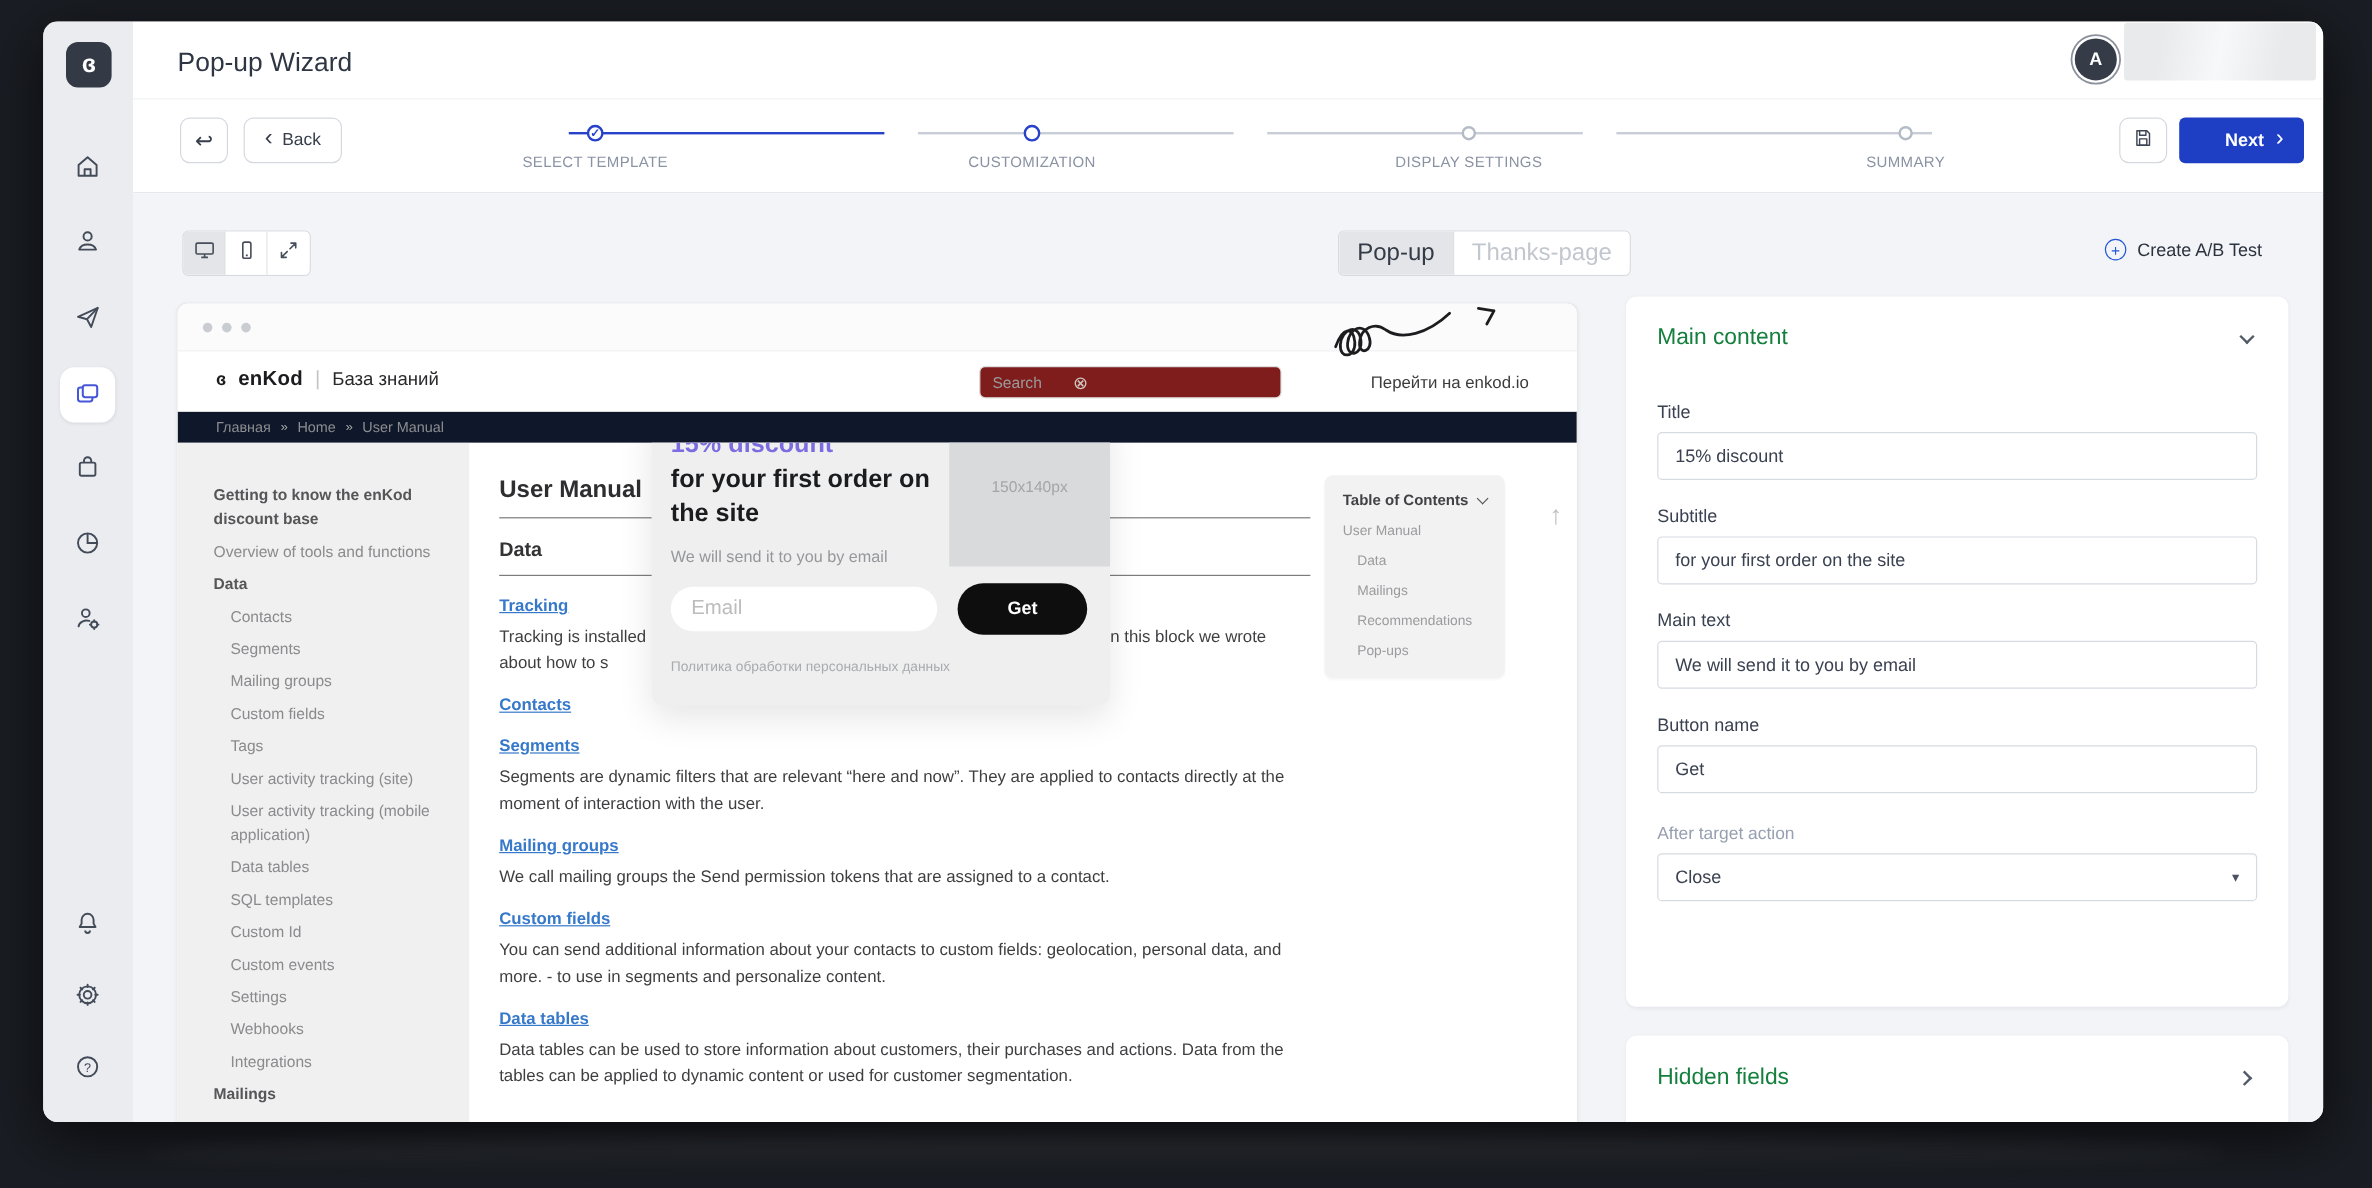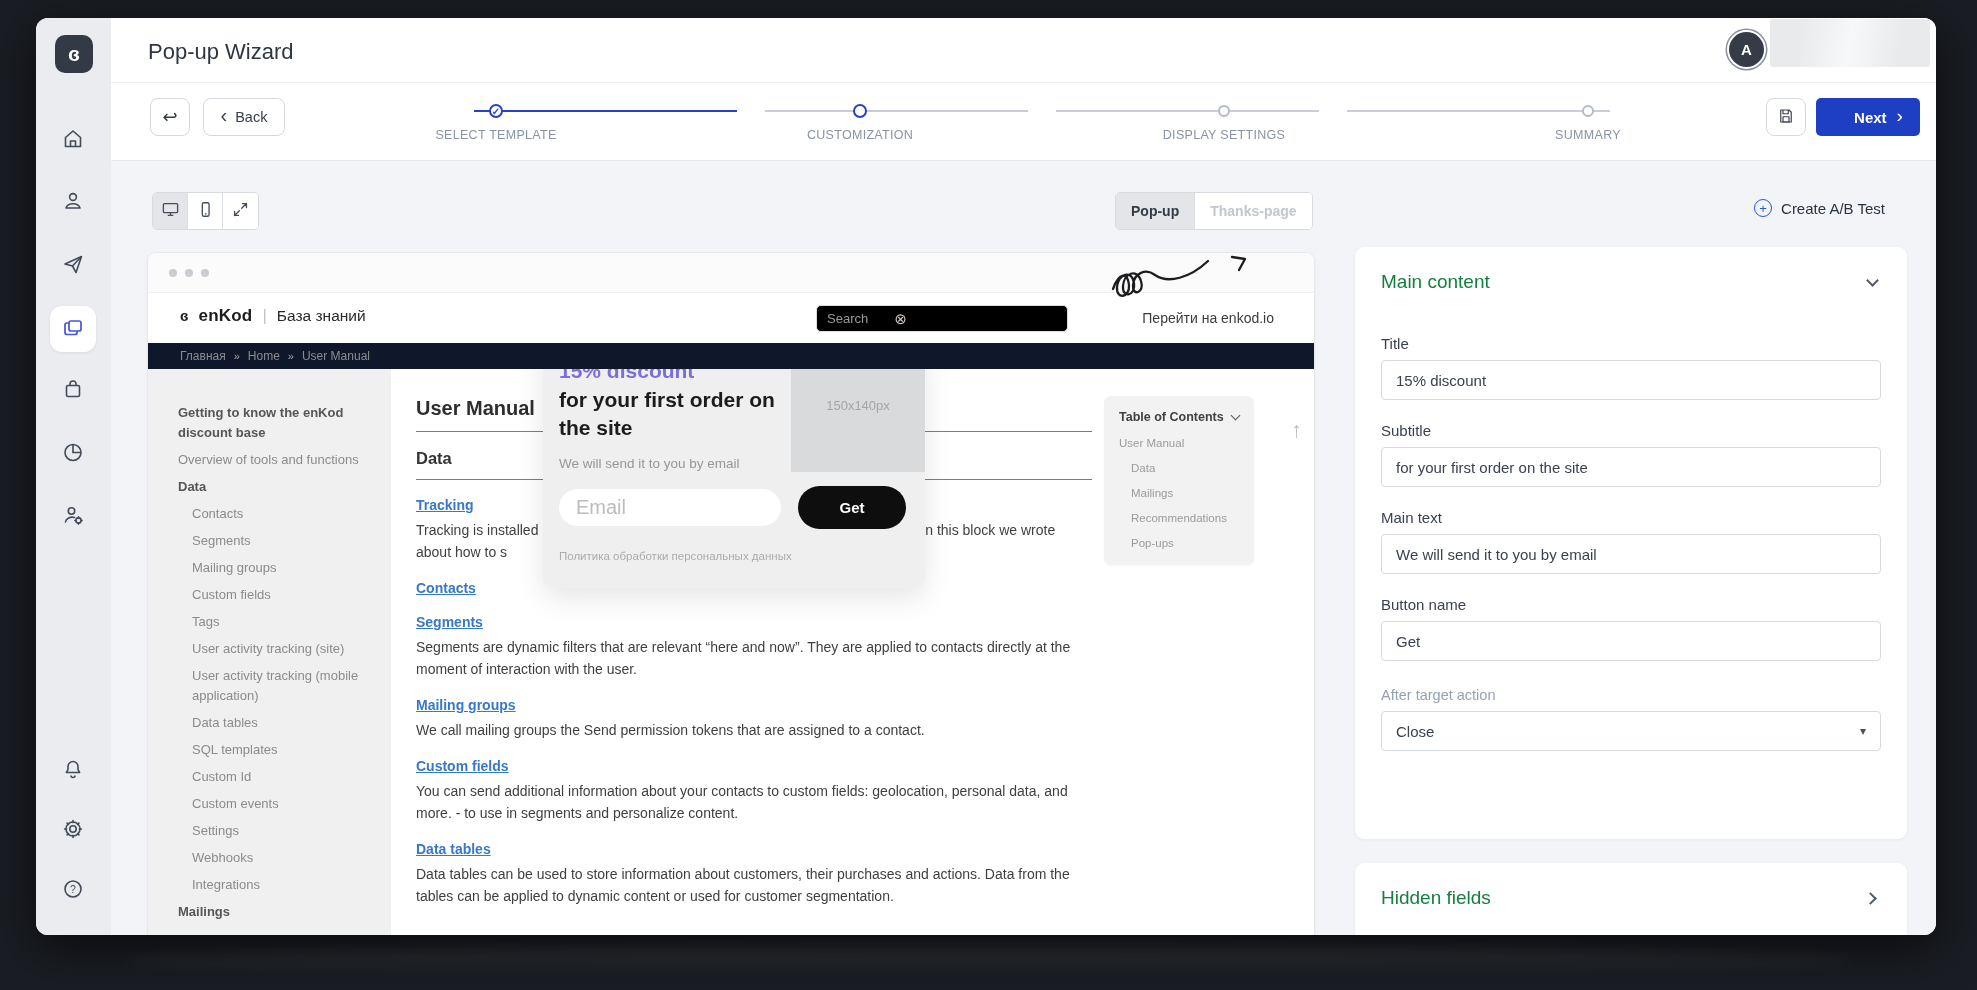--- a/index.html
+++ b/index.html
@@ -71,21 +71,21 @@
   .seg-group { position:absolute; display:flex; background:#fff; border:1px solid #d7dade;
     border-radius:5px; overflow:hidden; }
   .seg { display:flex; align-items:center; justify-content:center; height:36px; cursor:pointer;
     color:#474e5b; background:#fff; border-right:1px solid #dcdfe3; }
   .seg:last-child { border-right:none; }
   .seg.active { background:#e3e5e9; color:#343b47; }
   .device-switch { left:41px; top:31px; }
   .device-switch .seg { width:35px; }
   .device-switch svg { width:19px; height:19px; }
   .view-tabs { left:1004px; top:31px; }
-  .view-tabs .seg { padding:0 15px; font-size:14px;font-weight:bold; }
+  .view-tabs .seg { padding:0 15px; font-size:20px; }
   .view-tabs .seg.inactive { color:#c2c7cf; }
 
   .ab-link { position:absolute; right:51px; top:38px; display:flex; align-items:center; gap:9px;
     font-size:15px; color:#2b333f; cursor:pointer; }
   .plus-circle { width:18px; height:18px; border:1.7px solid #2357d6; color:#2357d6; border-radius:50%;
     font-size:13px; display:flex; align-items:center; justify-content:center; line-height:1; }
 
   .doodle { position:absolute; left:997px; top:90px; width:150px; height:62px; z-index:30; }
 
   
@@ -96,21 +96,21 @@
     display:flex; align-items:center; padding-left:21px; gap:8px; }
   .b-dot { width:8px; height:8px; border-radius:50%; background:#c9ccd1; }
   .site-hdr { height:50px; background:#fff; position:relative; }
   .site-logo { position:absolute; left:32px; top:13px; font-size:17px; color:#1c1c1e;
     display:flex; align-items:baseline; gap:10px; }
   .site-logo .glyph { font-weight:bold; font-size:15px; }
   .site-logo b { font-weight:bold; letter-spacing:.2px; }
   .site-logo .div { color:#c4c4c6; font-weight:300; }
   .site-logo .suffix { font-weight:400; font-size:15.5px; color:#2a2a2c; }
   .site-search { position:absolute; left:668px; top:12px; width:252px; height:27px;
-    border:1px solid #ddd; border-radius:5px; background:#000000; display:flex; align-items:center;
+    border:1px solid #ddd; border-radius:5px; background:#7f1d1d; display:flex; align-items:center;
     padding:0 10px; gap:26px; font-size:13px; color:#9a9a9a; }
   .site-search .clear { color:#cfc5bc; font-size:15px; }
   .goto-link { position:absolute; right:40px; top:17px; font-size:14px; color:#3c3c3e; cursor:pointer; }
   .crumbs { height:26px; background:#0f172a; display:flex; align-items:center; padding-left:32px;
     gap:8px; font-size:12px; color:#8d8d8f; }
   .crumbs .sep { color:#a6a6a8; font-size:11px; }
   .site-body { position:relative; height:567px; background:#fff; overflow:hidden; }
   .site-nav { position:absolute; left:0; top:0; bottom:0; width:243px; background:#f0f0f1;
     padding:34px 18px 0 30px; }
   .nav-item { font-size:13px; color:#8b8b8d; line-height:20px; margin-bottom:7px; cursor:pointer; }
@@ -137,21 +137,21 @@
   .popup { position:absolute; left:395px; top:-30px; width:382px; height:249px; background:#efeff0;
     border-radius:10px; z-index:5; box-shadow:0 10px 28px rgba(0,0,0,.10); padding:20px 0 0 16px; }
   .popup-img { position:absolute; right:0; top:0; width:134px; height:133px; background:#d9dadb;
     border-radius:0 10px 0 0; display:flex; align-items:center; justify-content:center;
     font-size:13px; color:#a3a5a8; }
   .popup-title { font-size:21px; font-weight:600; color:#7b6ce0; }
   .popup-sub { width:225px; font-size:21px; font-weight:600; color:#1b1c1e; line-height:1.35; margin-top:3px; }
   .popup-text { font-size:13.5px; color:#96979a; margin-top:13px; }
   .popup-row { display:flex; align-items:center; gap:17px; margin-top:15px; }
   .popup-email { width:222px; height:37px; border:none; border-radius:19px; background:#fff;
-    padding:0 17px; font-size:20px; color:#0f172a; font-family:"Liberation Sans",sans-serif; }
+    padding:0 17px; font-size:17px; color:#0f172a; font-family:"Liberation Sans",sans-serif; }
   .popup-email::placeholder { color:#bcbcbe; }
   .popup-get { width:108px; height:43px; border:none; border-radius:22px; background:#0e0e0f;
     color:#fff; font-size:15px; font-weight:bold; cursor:pointer; font-family:"Liberation Sans",sans-serif; }
   .popup-privacy { margin-top:21px; font-size:11.5px; color:#a9abae; cursor:pointer; }
 
   
   .card { position:absolute; left:1244px; width:552px; background:#fff; border-radius:9px;
     box-shadow:0 1px 3px rgba(25,35,60,.06); padding:24px 26px; }
   .card1 { top:86px; height:592px; }
   .card2 { top:702px; height:150px; }

